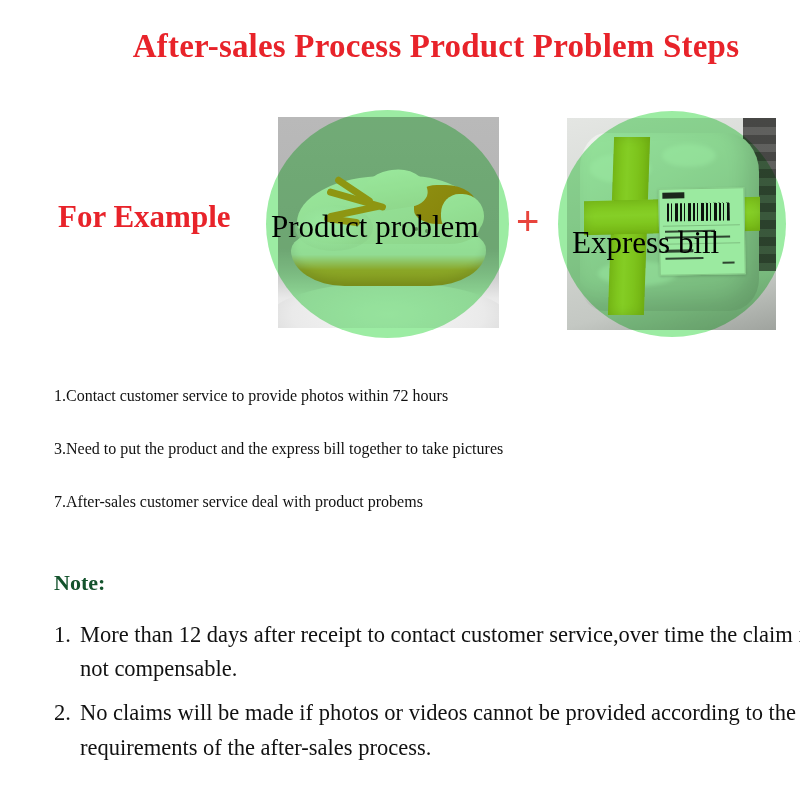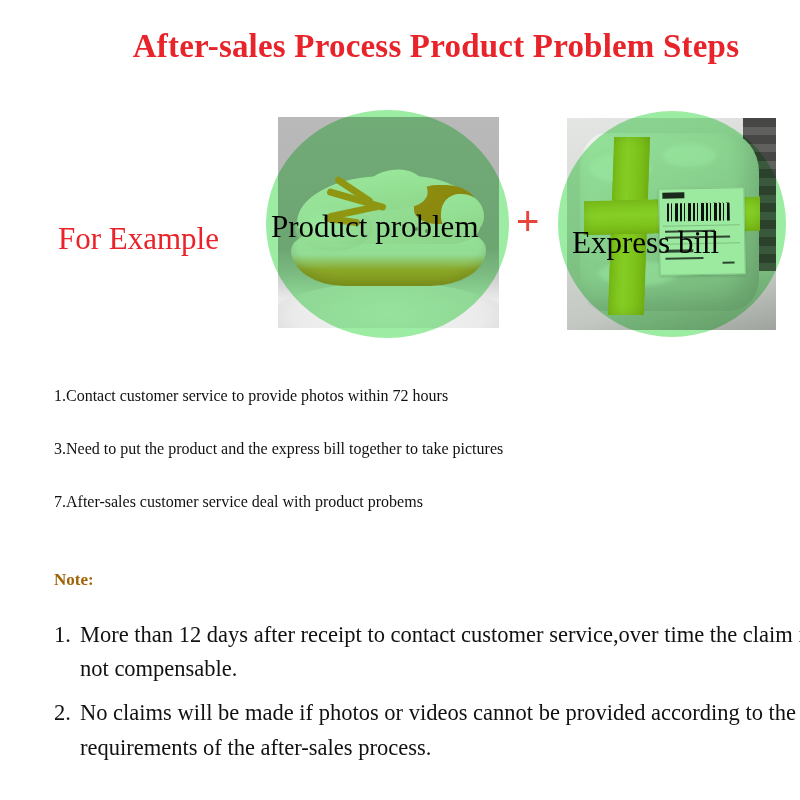--- a/index.html
+++ b/index.html
@@ -43,25 +43,26 @@
     position: absolute;
     top: 100px;
     left: 0;
     width: 800px;
     height: 250px;
   }
 
   .for-example {
     position: absolute;
     left: 22px;
-    top: 121px;
+    top: 99px;
     font-size: 31px;
     color: #e8232a;
     font-family: "Liberation Serif", "DejaVu Serif", serif;
     white-space: nowrap;
+    font-weight: bold;
   }
 
   
   .photo {
     position: absolute;
     overflow: hidden;
   }
 
   .photo-1 {
     left: 242px;
@@ -330,23 +331,23 @@
     line-height: 1;
     margin-bottom: 37px;
     white-space: nowrap;
   }
 
   
   .note-title {
     position: absolute;
     left: 18px;
     top: 570px;
-    font-size: 17px;
+    font-size: 22px;
     font-weight: bold;
-    color: #a16207;
+    color: #14532d;
   }
   .notes {
     position: absolute;
     left: 18px;
     top: 618px;
     width: 775px;
   }
   .note-item {
     display: flex;
     font-size: 22.5px;

